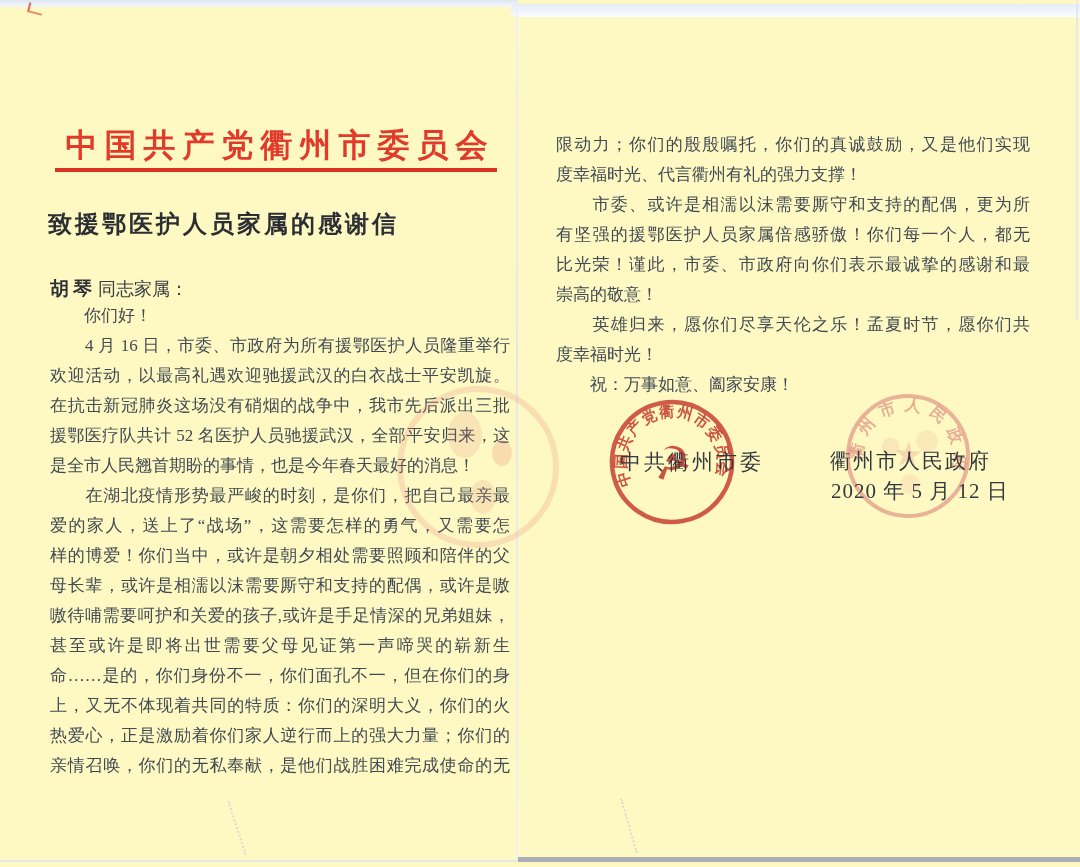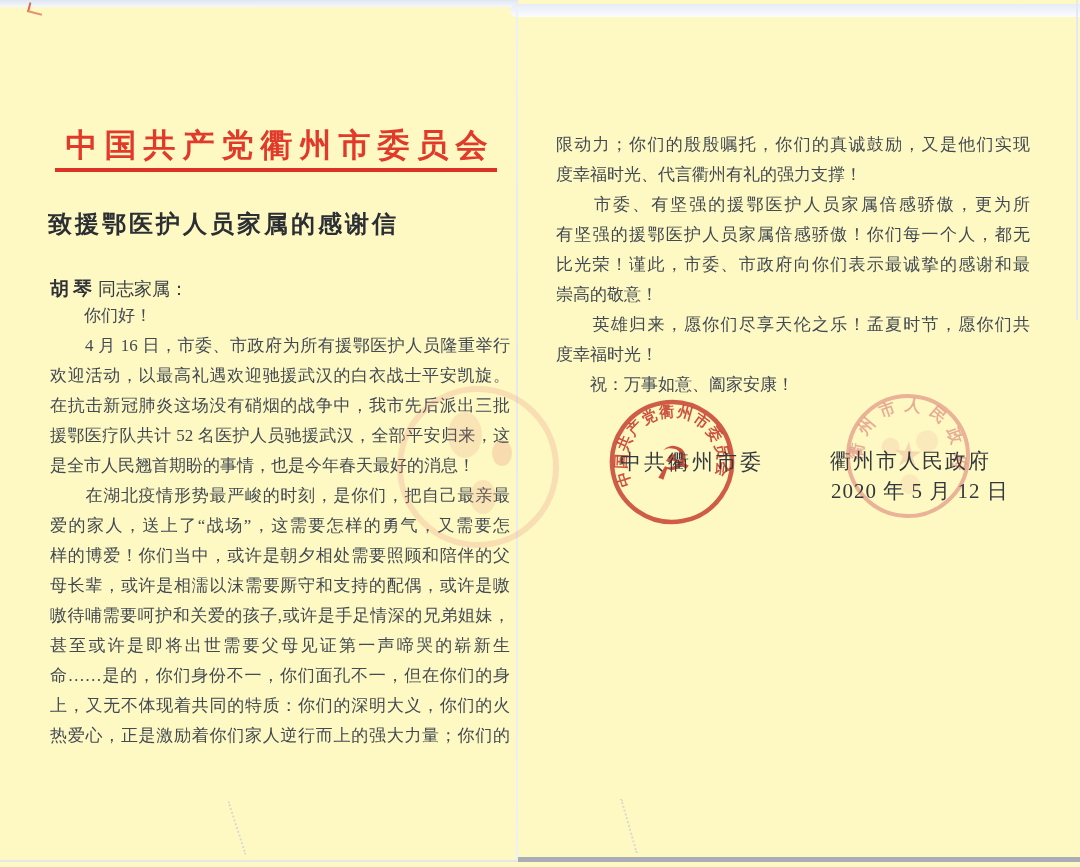--- a/index.html
+++ b/index.html
@@ -93,28 +93,29 @@
         <div class="bline">是全市人民翘首期盼的事情，也是今年春天最好的消息！</div>
         <div class="bline just">　　在湖北疫情形势最严峻的时刻，是你们，把自己最亲最</div>
         <div class="bline just">爱的家人，送上了“战场”，这需要怎样的勇气，又需要怎</div>
         <div class="bline just">样的博爱！你们当中，或许是朝夕相处需要照顾和陪伴的父</div>
         <div class="bline just">母长辈，或许是相濡以沫需要厮守和支持的配偶，或许是嗷</div>
         <div class="bline just">嗷待哺需要呵护和关爱的孩子,或许是手足情深的兄弟姐妹，</div>
         <div class="bline just">甚至或许是即将出世需要父母见证第一声啼哭的崭新生</div>
         <div class="bline just">命……是的，你们身份不一，你们面孔不一，但在你们的身</div>
         <div class="bline just">上，又无不体现着共同的特质：你们的深明大义，你们的火</div>
         <div class="bline just">热爱心，正是激励着你们家人逆行而上的强大力量；你们的</div>
+        <div class="bline just">亲情召唤，你们的无私奉献，是他们战胜困难完成使命的无</div>
       </div>
   </div>
 
   <div class="right-page">
     <div class="body-block right-body">
         <div class="bline just">限动力；你们的殷殷嘱托，你们的真诚鼓励，又是他们实现</div>
         <div class="bline">度幸福时光、代言衢州有礼的强力支撑！</div>
-        <div class="bline just">　　市委、有坚强的援鄂医护人员家属倍感骄傲，更为所</div>
+        <div class="bline just">　　市委、或许是相濡以沫需要厮守和支持的配偶，更为所</div>
         <div class="bline just">有坚强的援鄂医护人员家属倍感骄傲！你们每一个人，都无</div>
         <div class="bline just">比光荣！谨此，市委、市政府向你们表示最诚挚的感谢和最</div>
         <div class="bline">崇高的敬意！</div>
         <div class="bline just">　　英雄归来，愿你们尽享天伦之乐！孟夏时节，愿你们共</div>
         <div class="bline">度幸福时光！</div>
         <div class="bline">　　祝：万事如意、阖家安康！</div>
       </div>
   </div>
 
   <div class="bleed-stamp"></div>

